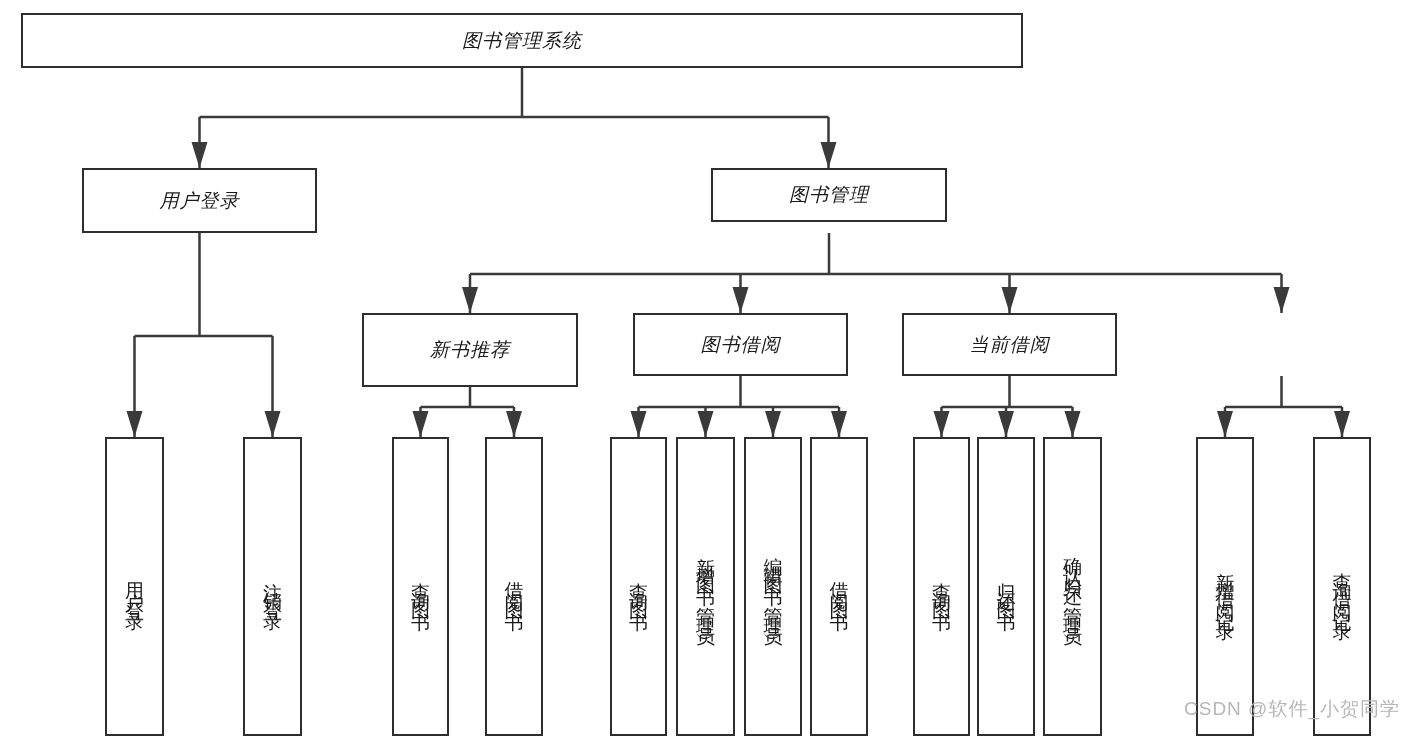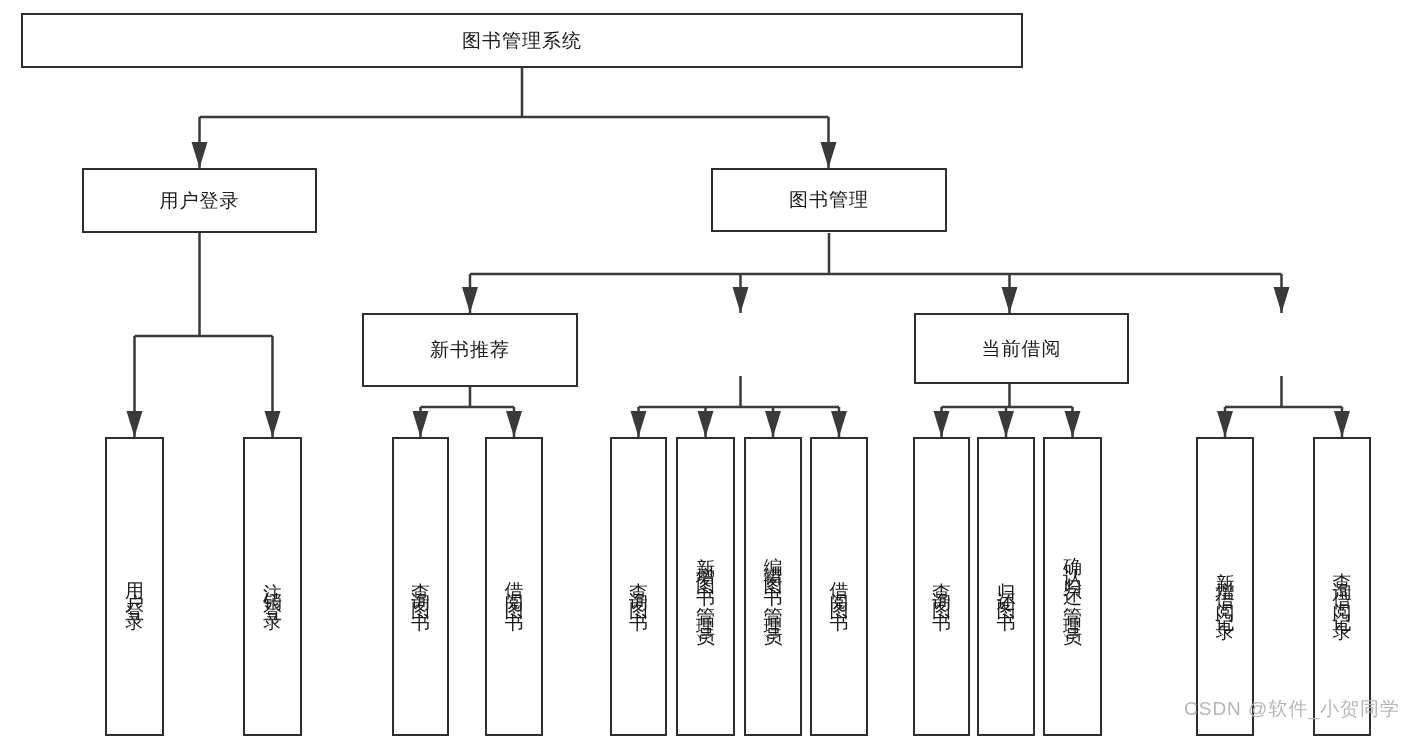--- a/index.html
+++ b/index.html
@@ -14,20 +14,21 @@
   .box{
     position:absolute;
     box-sizing:border-box;
     background:#ffffff;
     border:2.5px solid #2e2e2e;
     display:flex;align-items:center;justify-content:center;
     color:#1a1a1a;
     font-size:19px;
     letter-spacing:1px;
     text-align:center;
+    font-style:italic;
   }
   .box.root{border-width:2px;}
   .vbox{
     position:absolute;
     box-sizing:border-box;
     background:#ffffff;
     border:2.5px solid #2e2e2e;
     display:flex;align-items:center;justify-content:center;
     color:#1a1a1a;
     font-size:19px;
@@ -110,28 +111,31 @@
     </g>
   </svg>
 
   <div class="box root" style="left:21px;top:13px;width:1002px;height:55px;">
     <span>图书管理系统</span>
   </div>
 
   <div class="box" style="left:82px;top:168px;width:235px;height:65px;">
     <span>用户登录</span>
   </div>
-  <div class="box" style="left:711px;top:168px;width:236px;height:64px;">
+  <div class="box" style="left:711px;top:168px;width:236px;height:54px;">
     <span>图书管理</span>
   </div>
 
   <div class="box" style="left:362px;top:313px;width:216px;height:74px;">
     <span>新书推荐</span>
   </div>
-  <div class="box" style="left:902px;top:313px;width:215px;height:71px;margin-left:12px;">
+  <div class="box" style="left:633px;top:313px;width:215px;height:63px;">
+    <span>图书借阅</span>
+  </div>
+  <div class="box" style="left:902px;top:313px;width:215px;height:63px;">
     <span>当前借阅</span>
   </div>
 
   <div class="vbox" style="left:105px;top:437px;width:59px;height:299px;">
     <span class="vtext">用户登录</span>
   </div>
   <div class="vbox" style="left:243px;top:437px;width:59px;height:299px;">
     <span class="vtext">注销登录</span>
   </div>
 

